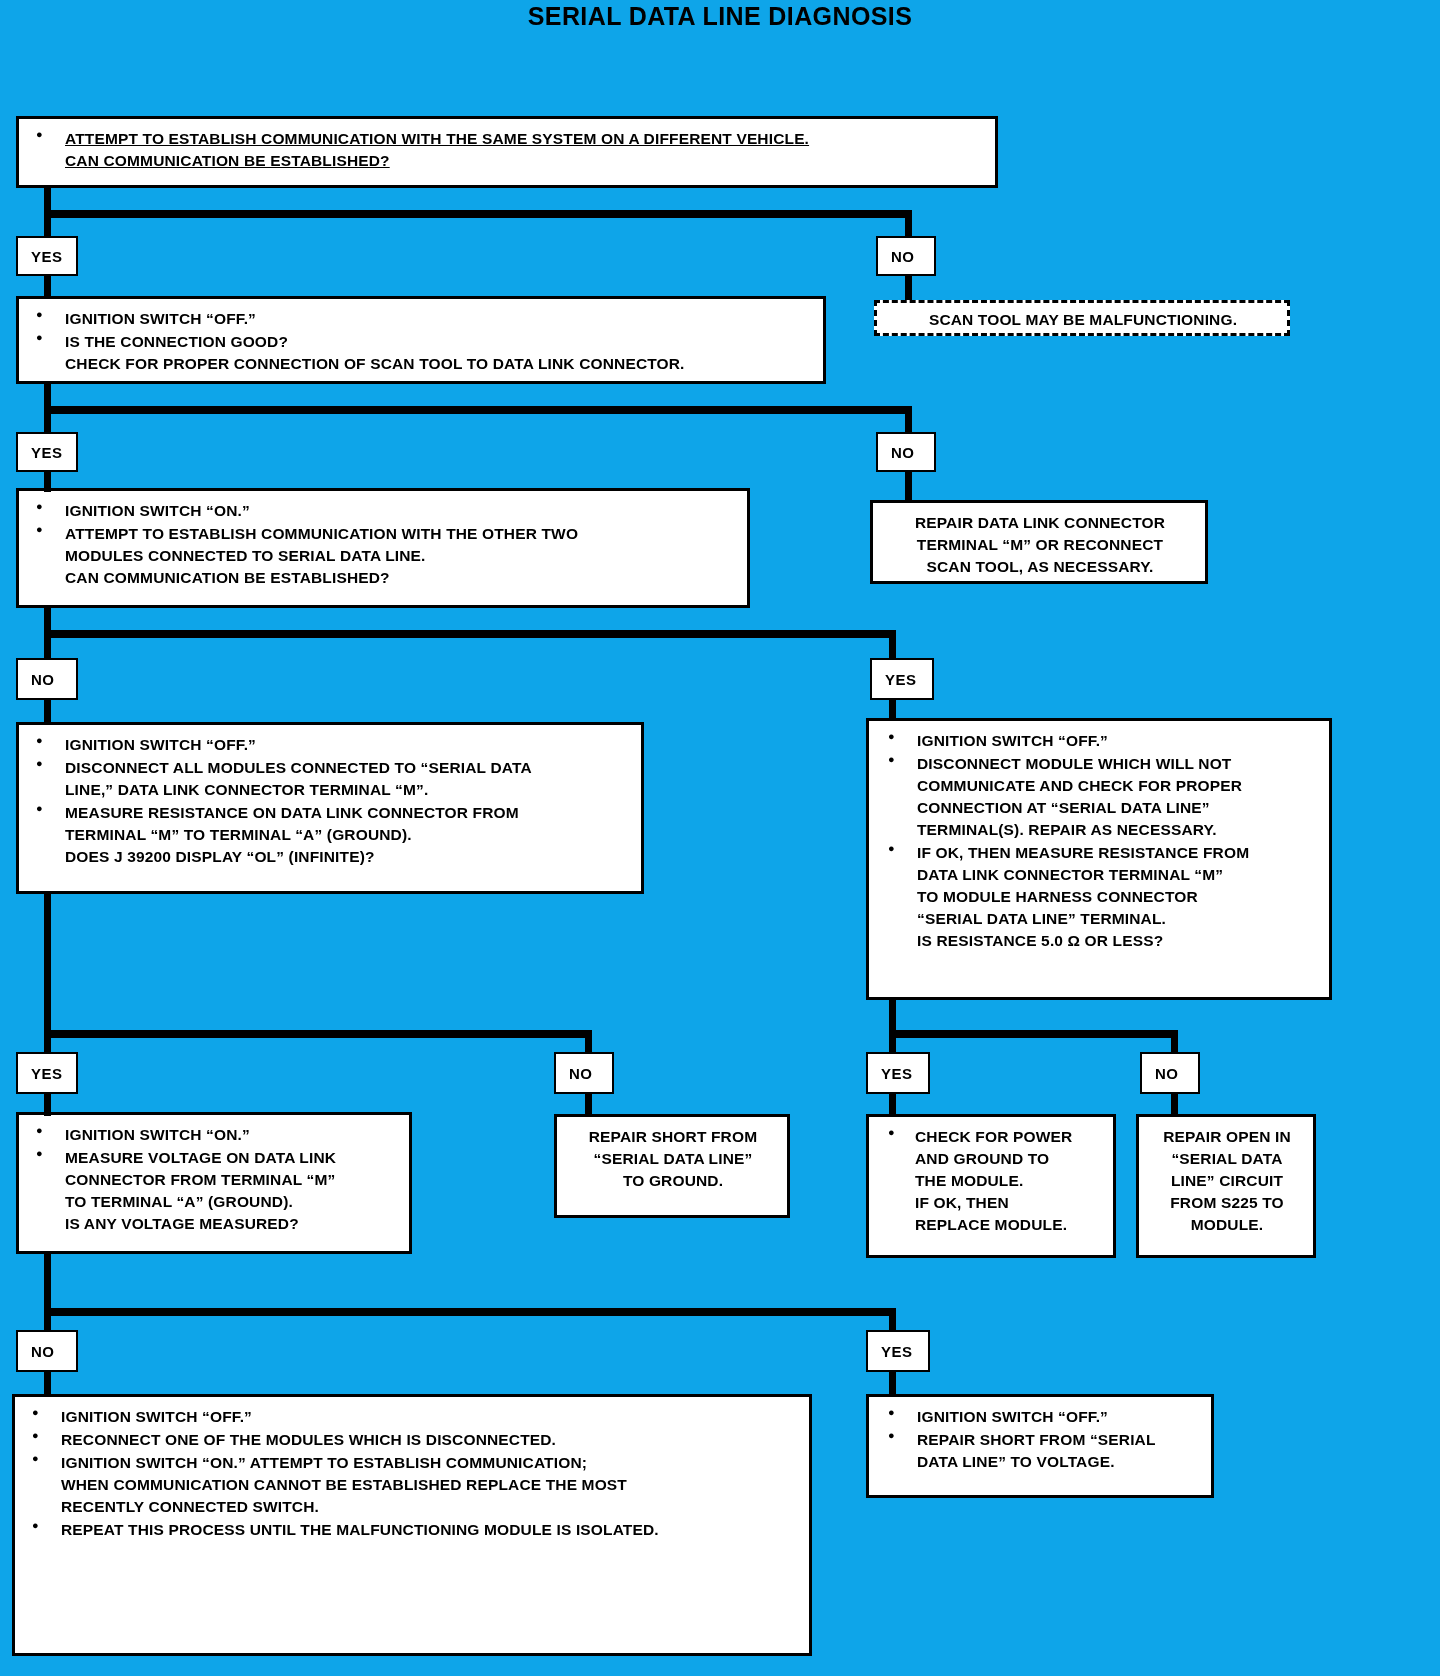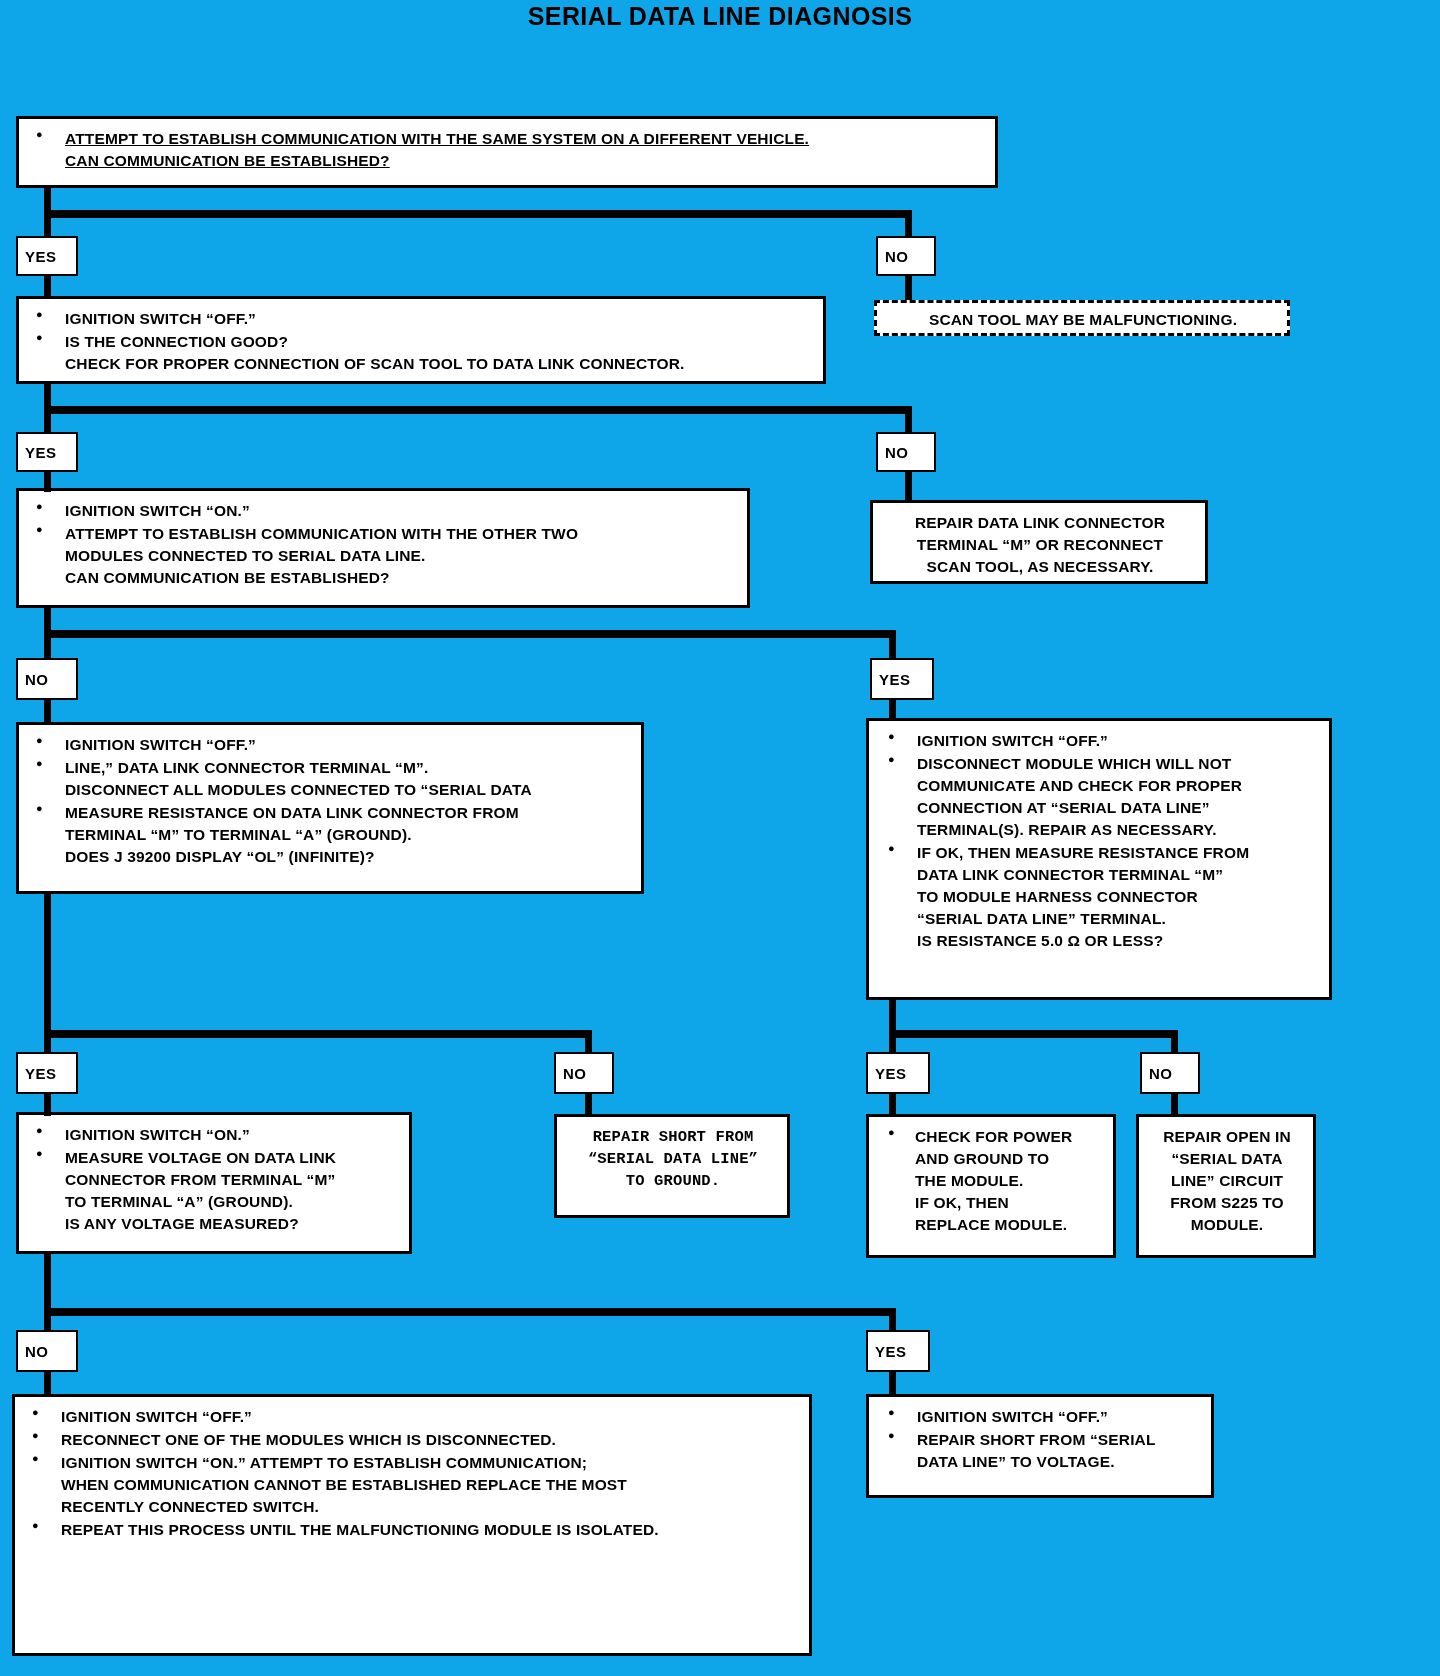--- a/index.html
+++ b/index.html
@@ -76,21 +76,21 @@
   
   .tag {
     position: absolute;
     box-sizing: border-box;
     border: 2px solid #000;
     background: #fff;
     font-size: 15px;
     font-weight: bold;
     display: flex;
     align-items: center;
-    padding-left: 7px;
+    padding-left: 13px;
     letter-spacing: 0.5px;
     z-index: 3;
   }
 
   
   .v, .h {
     position: absolute;
     background: #000;
     z-index: 1;
   }
@@ -179,22 +179,22 @@
 
   <div class="v" style="left:44px; top:700px; width:7px; height:24px;"></div>
   <div class="v" style="left:889px; top:700px; width:7px; height:18px;"></div>
 
   <div class="box" style="left:16px; top:722px; width:628px; height:172px;">
     <ul>
       <li>
         <span class="ln">IGNITION SWITCH “OFF.”</span>
       </li>
       <li>
+        <span class="ln">DISCONNECT ALL MODULES CONNECTED TO “SERIAL DATA</span>
         <span class="ln">LINE,” DATA LINK CONNECTOR TERMINAL “M”.</span>
-        <span class="ln">DISCONNECT ALL MODULES CONNECTED TO “SERIAL DATA</span>
       </li>
       <li>
         <span class="ln">MEASURE RESISTANCE ON DATA LINK CONNECTOR FROM</span>
         <span class="ln">TERMINAL “M” TO TERMINAL “A” (GROUND).</span>
         <span class="ln">DOES J 39200 DISPLAY “OL” (INFINITE)?</span>
       </li>
     </ul>
   </div>
 
   <div class="box" style="left:866px; top:718px; width:466px; height:282px; padding-left:14px;">
@@ -255,21 +255,21 @@
       </li>
       <li>
         <span class="ln">MEASURE VOLTAGE ON DATA LINK</span>
         <span class="ln">CONNECTOR FROM TERMINAL “M”</span>
         <span class="ln">TO TERMINAL “A” (GROUND).</span>
         <span class="ln">IS ANY VOLTAGE MEASURED?</span>
       </li>
     </ul>
   </div>
 
-  <div class="box" style="left:554px; top:1114px; width:236px; height:104px;font-family:Liberation Mono, monospace;">
+  <div class="box" style="left:554px; top:1114px; width:236px; height:104px;">
     <div class="plain">
       <span class="ln">REPAIR SHORT FROM</span>
       <span class="ln">“SERIAL DATA LINE”</span>
       <span class="ln">TO GROUND.</span>
     </div>
   </div>
 
   <div class="box" style="left:866px; top:1114px; width:250px; height:144px; padding-left:14px;">
     <ul>
       <li style="padding-left:32px;">

